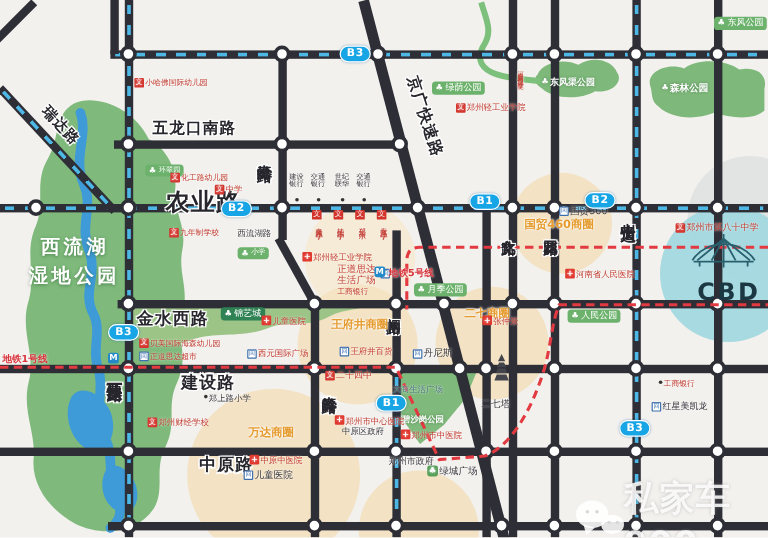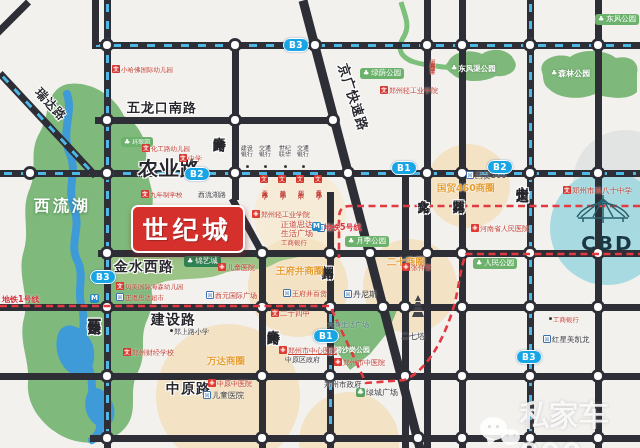--- a/index.html
+++ b/index.html
@@ -176,20 +176,21 @@
       <div class="lbl rn vert" style="left: 86px; top: 308px; font-size: 13px;"><span>西环快速路</span></div>
       <div class="lbl rn vert" style="left: 211px; top: 127px; font-size: 13px;"><span>秦岭路</span></div>
       <div class="lbl rn vert" style="left: 265px; top: 320px; font-size: 13px;"><span>秦岭路</span></div>
       <div class="lbl rn vert" style="left: 320px; top: 256px; font-size: 12px;"><span>桐柏路</span></div>
       <div class="lbl rn vert" style="left: 416px; top: 190px; font-size: 12px;"><span>文化路</span></div>
       <div class="lbl rn vert" style="left: 451px; top: 190px; font-size: 12px;"><span>花园路</span></div>
       <div class="lbl rn vert" style="left: 514px; top: 176px; font-size: 13px;"><span>中州大道</span></div>
       <div class="lbl rn" style="left: 349px; top: 62px; font-size: 13px; transform: rotate(72deg); transform-origin: left top;"><span>京广快速路</span></div>
       <div class="lbl cbd" style="left: 581px; top: 232px; font-size: 20px;"><span>CBD</span></div>
       <div class="lbl wg" style="left: 34px; top: 197px; font-size: 16px;"><span>西流湖</span></div>
+      <div class="lbl wg" style="left: 24px; top: 221px; font-size: 16px;"><span>湿地公园</span></div>
       <div class="lbl og" style="left: 207px; top: 356px; font-size: 9.5px;"><span>万达商圈</span></div>
       <div class="lbl og" style="left: 276px; top: 266px; font-size: 9.5px;"><span>王府井商圈</span></div>
       <div class="lbl og" style="left: 387px; top: 257px; font-size: 9.5px;"><span>二七商圈</span></div>
       <div class="lbl og" style="left: 437px; top: 183px; font-size: 9.5px;"><span>国贸460商圈</span></div>
       <div class="lbl pill" style="left: 360px; top: 68px;">
         <div class="ic ic-treewhite">♣</div>
         <span>绿荫公园</span>
       </div>
       <div class="lbl pill" style="left: 595px; top: 14px;">
         <div class="ic ic-treewhite">♣</div>
@@ -268,44 +269,41 @@
       <div class="lbl rd" style="left: 116px; top: 282px; font-size: 6.5px;"><div class="ic ic-school">文</div><span>贝美国际海森幼儿园</span></div>
       <div class="lbl rd" style="left: 116px; top: 293px; font-size: 6.5px;"><div class="ic ic-shop">回</div><span>正道思达超市</span></div>
       <div class="lbl rd" style="left: 206px; top: 291px; font-size: 7px;"><div class="ic ic-shop">回</div><span>西元国际广场</span></div>
       <div class="lbl rd" style="left: 218px; top: 263px; font-size: 7px;"><div class="ic ic-hospital">+</div><span>儿童医院</span></div>
       <div class="lbl rd" style="left: 283px; top: 289px; font-size: 7px;"><div class="ic ic-shop">回</div><span>王府井百货</span></div>
       <div class="lbl rd" style="left: 271px; top: 309px; font-size: 7.5px;"><div class="ic ic-school">文</div><span>二十四中</span></div>
       <div class="lbl mt" style="left: 2px; top: 295px; font-size: 8px;"><span>地铁1号线</span></div>
       <div class="lbl " style="left: 90px; top: 294px;"><div class="ic ic-metro">M</div></div>
       <div class="lbl rd" style="left: 123px; top: 348px; font-size: 7px;"><div class="ic ic-school">文</div><span>郑州财经学校</span></div>
       <div class="lbl blk" style="left: 170px; top: 328px; font-size: 7px;"><div class="ic ic-dot"></div><span>郑上路小学</span></div>
-      <div class="lbl rd" style="left: 279px; top: 346px; font-size: 7px; text-decoration: underline;"><div class="ic ic-hospital">+</div><span>郑州市中心医院</span></div>
+      <div class="lbl rd" style="left: 279px; top: 346px; font-size: 7px;"><div class="ic ic-hospital">+</div><span>郑州市中心医院</span></div>
       <div class="lbl blk" style="left: 285px; top: 356px; font-size: 7px;"><span>中原区政府</span></div>
       <div class="lbl rd" style="left: 208px; top: 379px; font-size: 7px;"><div class="ic ic-hospital">+</div><span>中原中医院</span></div>
       <div class="lbl blk" style="left: 203px; top: 391px; font-size: 8px;"><div class="ic ic-shop">回</div><span>儿童医院</span></div>
       <div class="lbl tl" style="left: 327px; top: 321px; font-size: 7px;"><span>大商生活广场</span></div>
       <div class="lbl blk" style="left: 324px; top: 381px; font-size: 7.5px;"><span>郑州市政府</span></div>
       <div class="lbl blk" style="left: 356px; top: 388px; font-size: 8px;"><div class="ic ic-tree">♣</div><span>绿城广场</span></div>
       <div class="lbl rd" style="left: 334px; top: 358px; font-size: 7px;"><div class="ic ic-hospital">+</div><span>郑州市中医院</span></div>
       <div class="lbl blk" style="left: 344px; top: 290px; font-size: 8px;"><div class="ic ic-shop">回</div><span>丹尼斯</span></div>
       <div class="lbl blk" style="left: 401px; top: 332px; font-size: 8px;"><span>二七塔</span></div>
       <div class="lbl rd" style="left: 402px; top: 263px; font-size: 7px;"><div class="ic ic-hospital">+</div><span>张仲景</span></div>
       <div class="lbl blk" style="left: 543px; top: 335px; font-size: 7.5px;"><div class="ic ic-shop">回</div><span>红星美凯龙</span></div>
       <div class="lbl rd" style="left: 549px; top: 317px; font-size: 6.5px;"><div class="ic ic-dot"></div><span>工商银行</span></div>
       <div class="badge" style="left: 283px; top: 38px;"><span>B3</span></div>
       <div class="badge" style="left: 184px; top: 167px;"><span>B2</span></div>
       <div class="badge" style="left: 391px; top: 161px;"><span>B1</span></div>
       <div class="badge" style="left: 487px; top: 160px;"><span>B2</span></div>
       <div class="badge" style="left: 90px; top: 270px;"><span>B3</span></div>
       <div class="badge" style="left: 313px; top: 329px;"><span>B1</span></div>
       <div class="badge" style="left: 516px; top: 350px;"><span>B3</span></div>
     </div>
-  <div class="logo">
-    <span>世纪城</span>
-  </div>
   <div class="wm">
     <span class="wx">
       <span class="b1"></span>
         <span class="b2"></span>
         <span class="t1"></span>
       <span class="e" style="left:8px;top:11px;"></span>
         <span class="e" style="left:16px;top:11px;"></span>
       <span class="e" style="left:26px;top:20px;"></span>
         <span class="e" style="left:33px;top:20px;"></span>
     </span>

